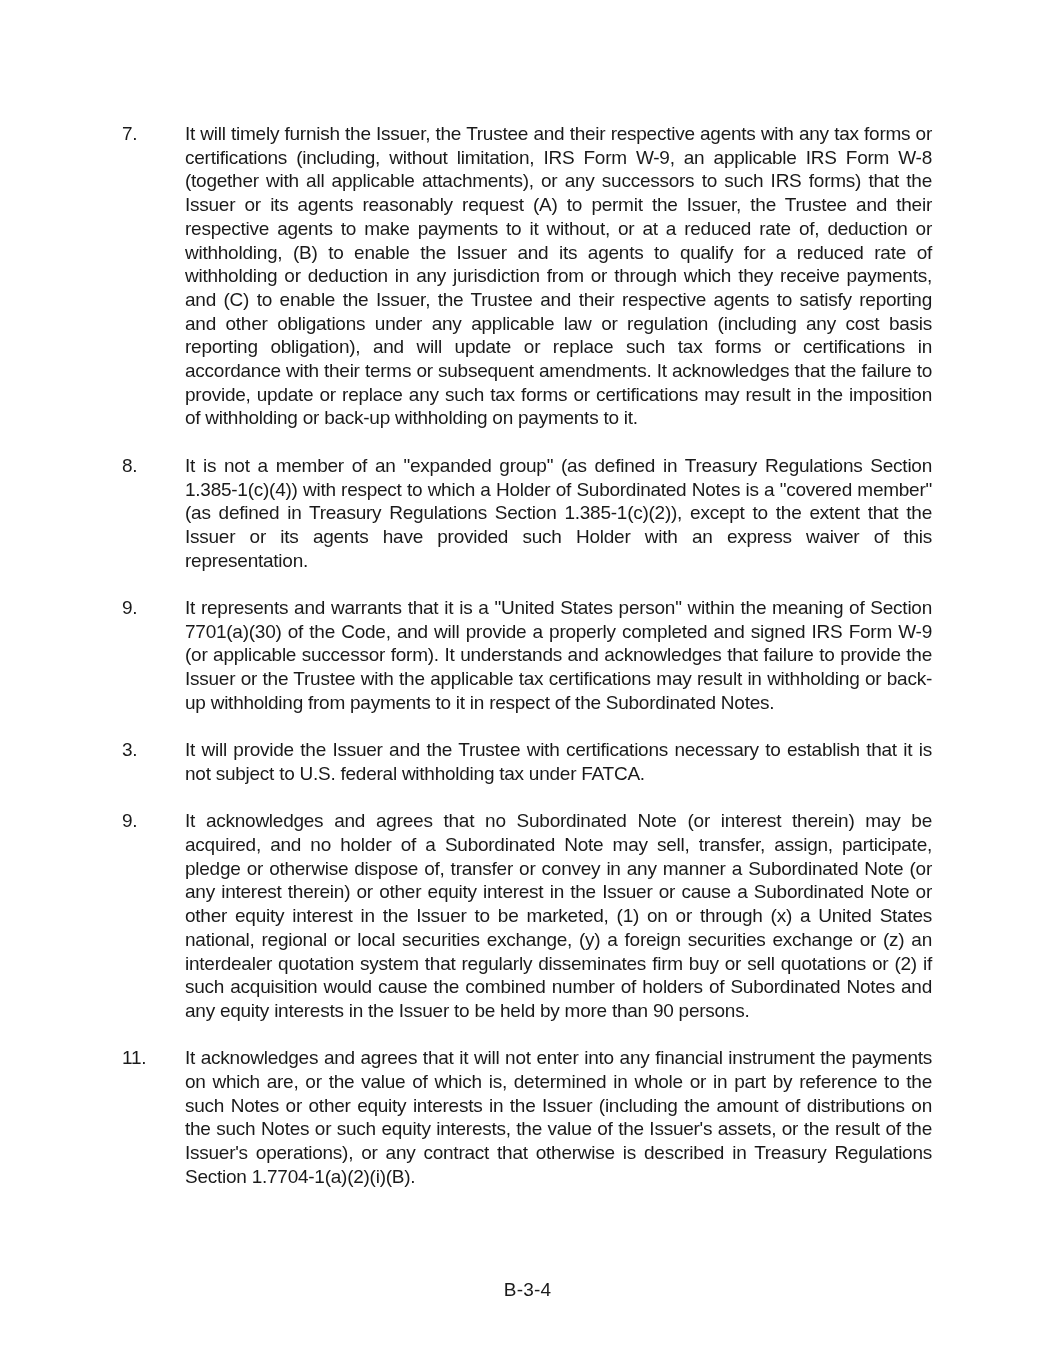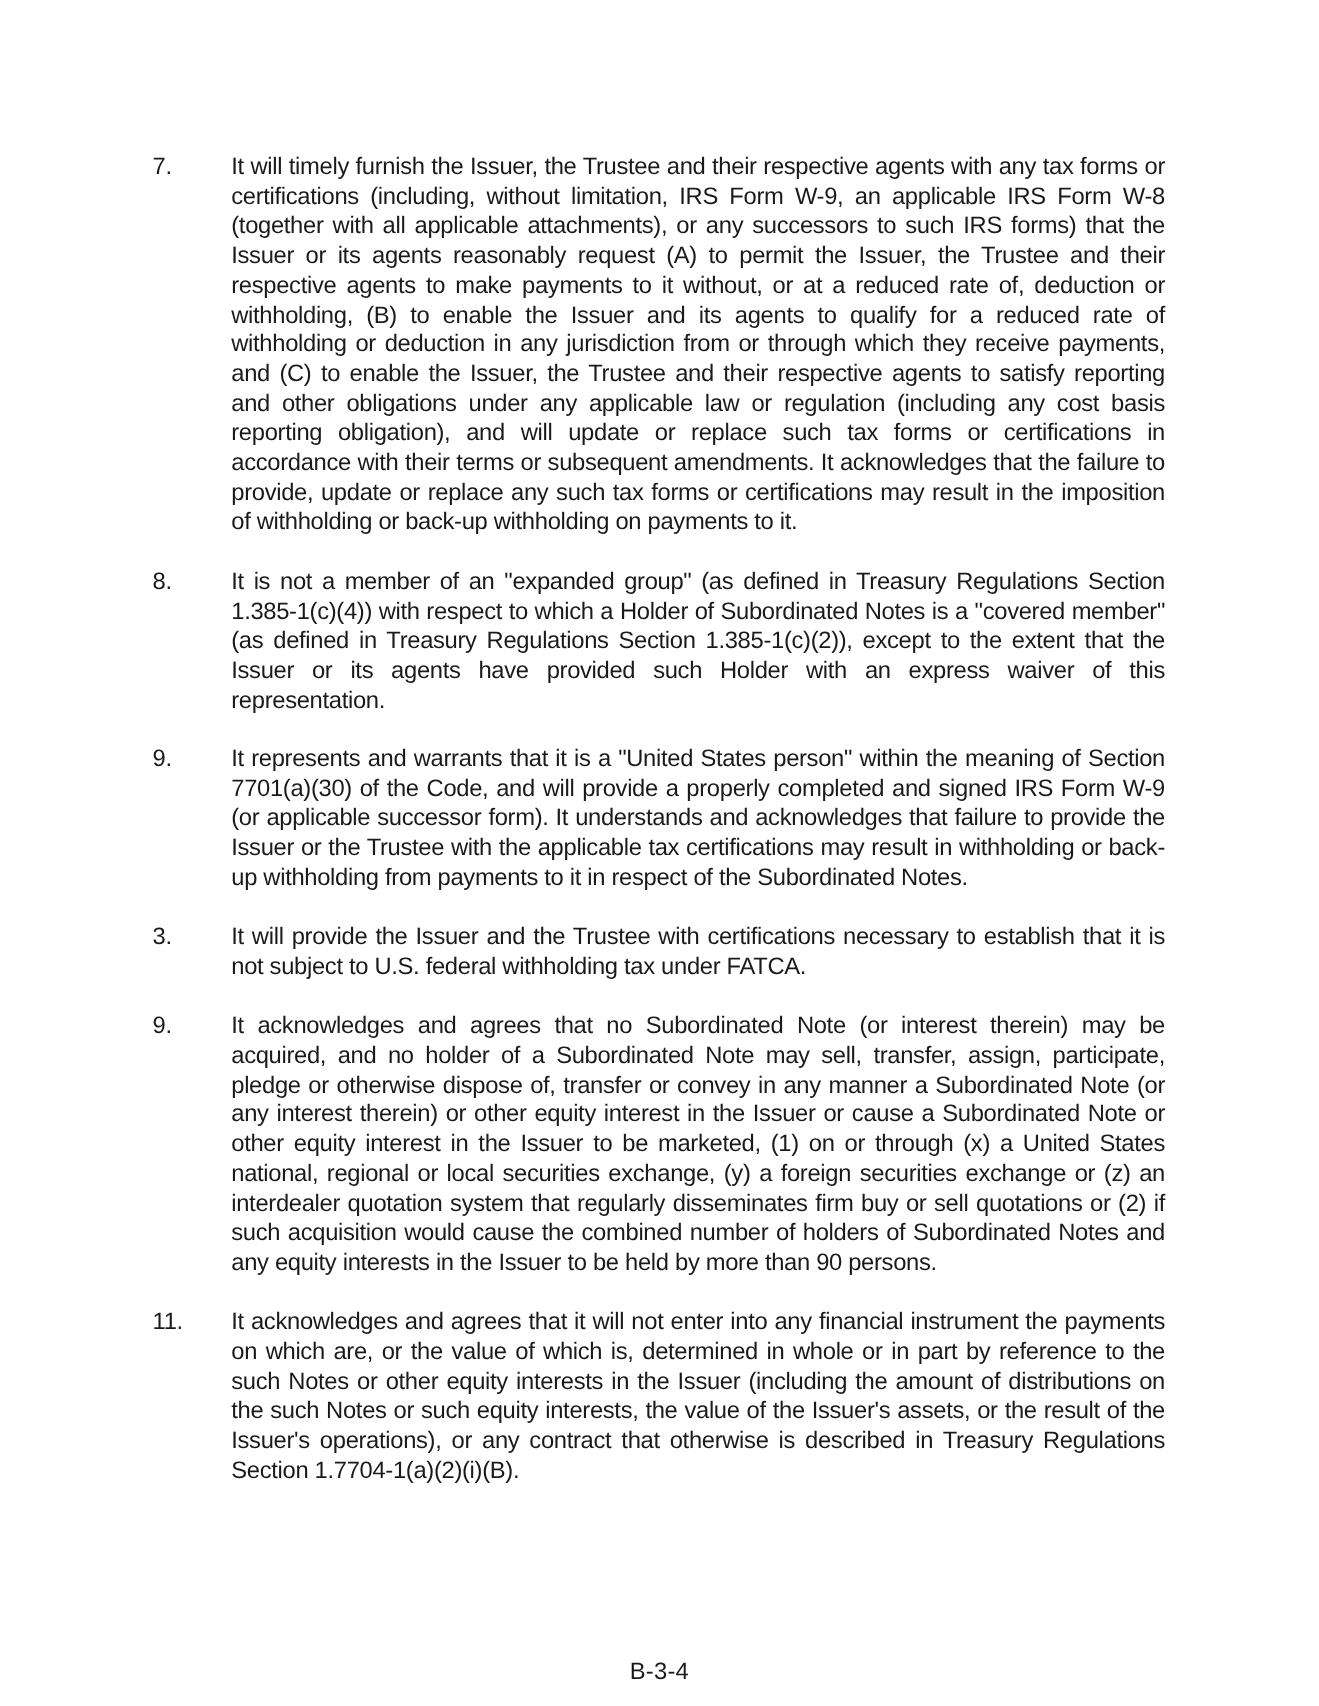--- a/index.html
+++ b/index.html
@@ -39,21 +39,20 @@
   }
   .page-footer {
     position: absolute;
     top: 1278px;
     left: 0;
     width: 100%;
     text-align: center;
     font-size: 19px;
     line-height: 23.7px;
     letter-spacing: 0.2px;
-    margin-top: 48px;
   }
 </style>
 </head>
 <body>
 
 <div class="page">
   <div class="content">
 
     <div class="para">
       <span class="para-num">7.</span>

